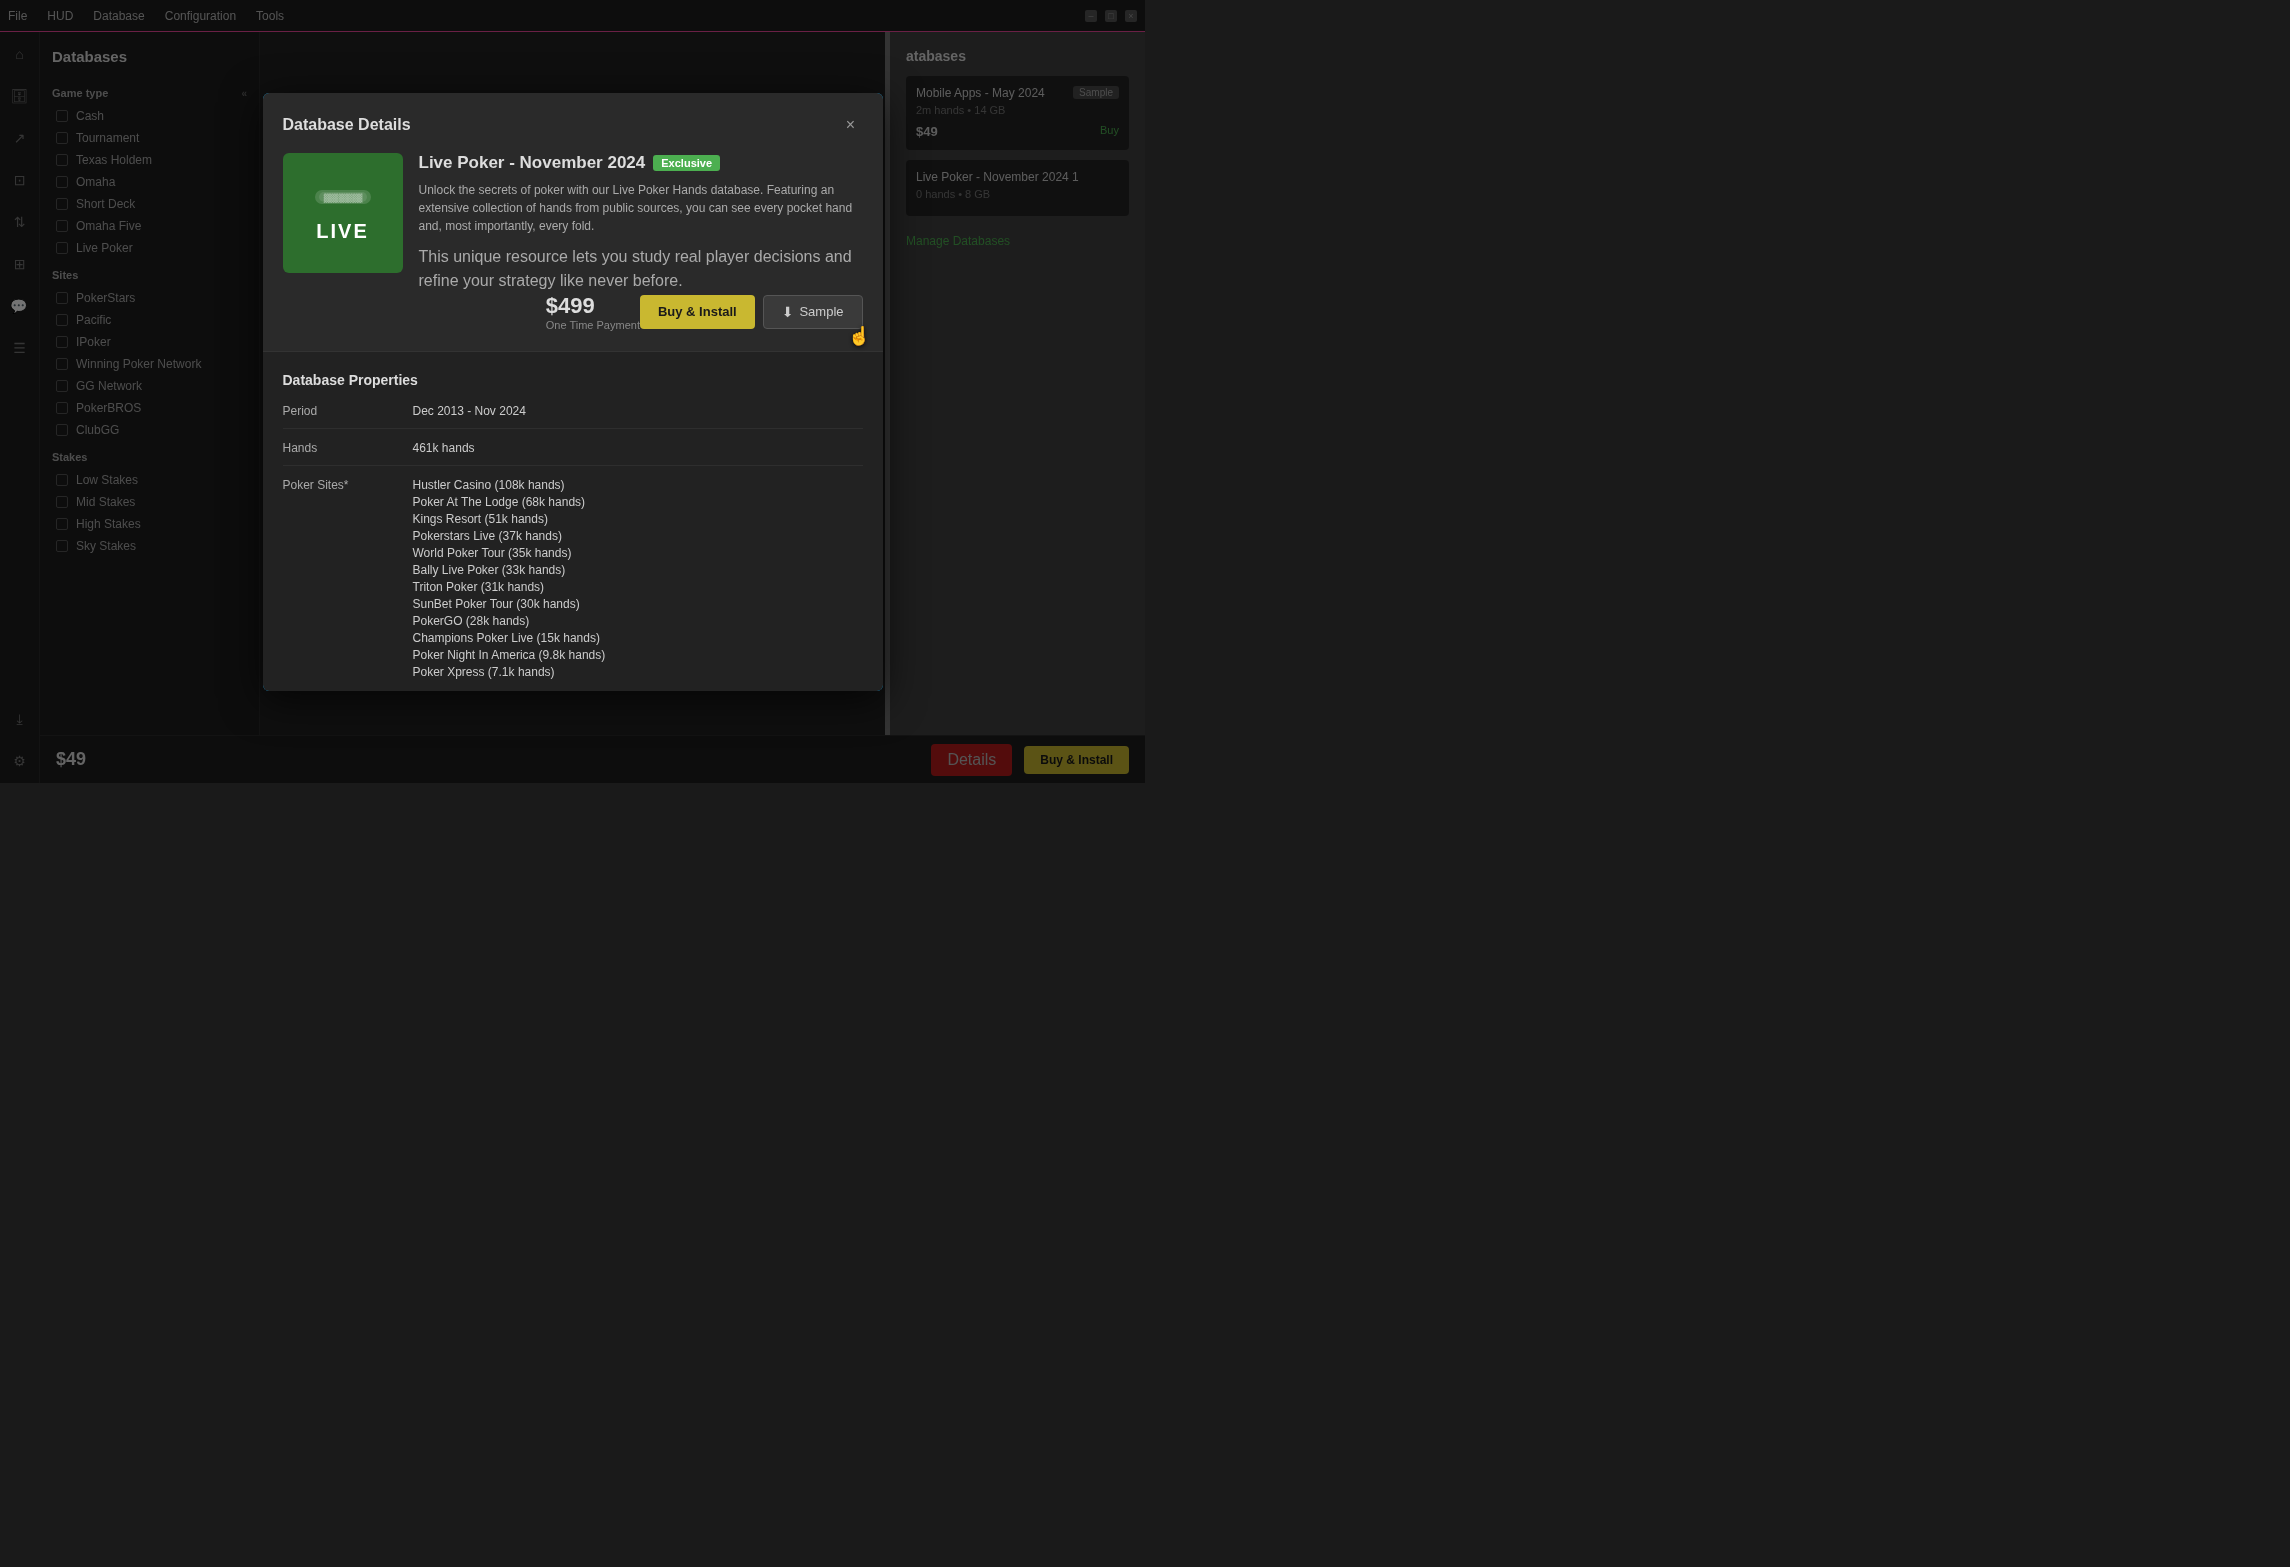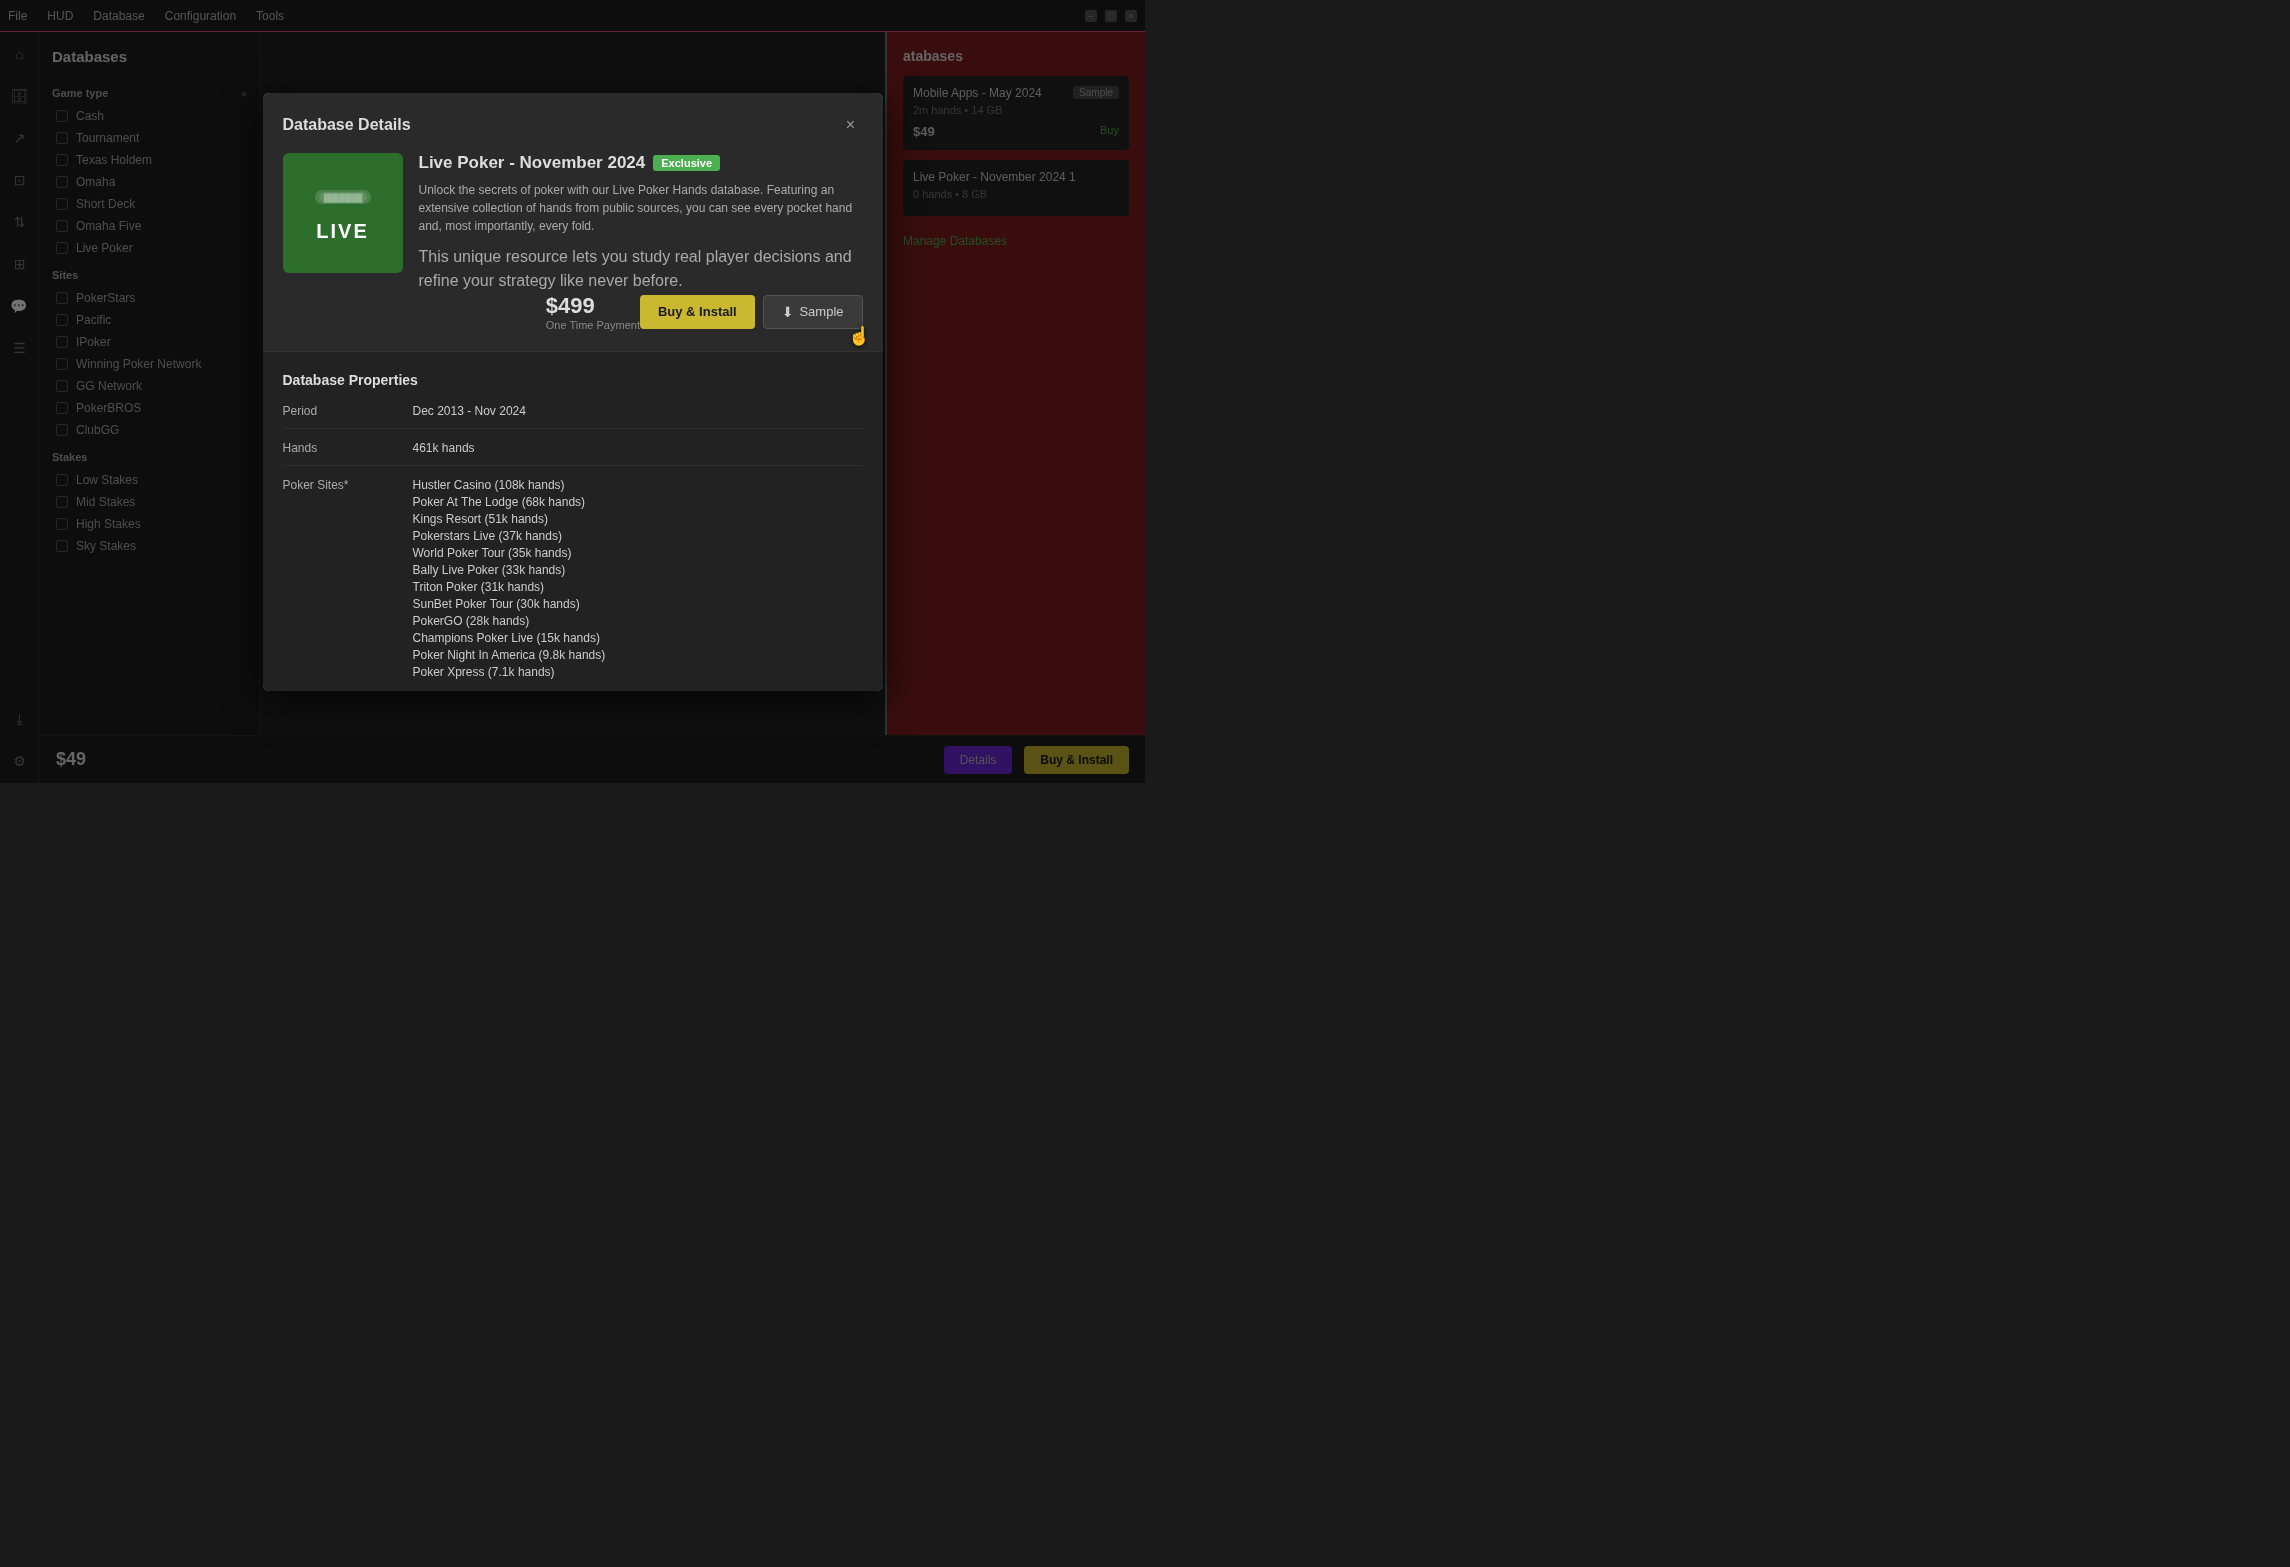--- a/index.html
+++ b/index.html
@@ -123,22 +123,22 @@
     
     .content {
       flex: 1;
       padding: 16px;
       overflow-y: auto;
     }
 
     
     .databases-panel {
       width: 260px;
-      background: #7f1d1d;
-      border-left: 2px solid #737373;
+      background: #404040;
+      border-left: 5px solid #737373;
       padding: 16px;
       overflow-y: auto;
     }
     .databases-panel .panel-title {
       font-size: 14px;
       font-weight: 600;
       color: #ddd;
       margin-bottom: 12px;
     }
     .db-item {
@@ -391,27 +391,27 @@
       padding: 0 16px;
       gap: 12px;
       z-index: 5;
     }
     .bottom-price {
       font-size: 18px;
       font-weight: 700;
       color: #ddd;
     }
     .bottom-btn-details {
-      background: #6d28d9;
+      background: #b91c1c;
       color: #bbb;
       border: none;
       padding: 7px 16px;
       border-radius: 4px;
       cursor: pointer;
-      font-size: 12px;
+      font-size: 16px;
       margin-left: auto;
     }
     .bottom-btn-buy {
       background: #c9b830;
       color: #1a1a1a;
       border: none;
       padding: 7px 16px;
       border-radius: 4px;
       cursor: pointer;
       font-size: 12px;

